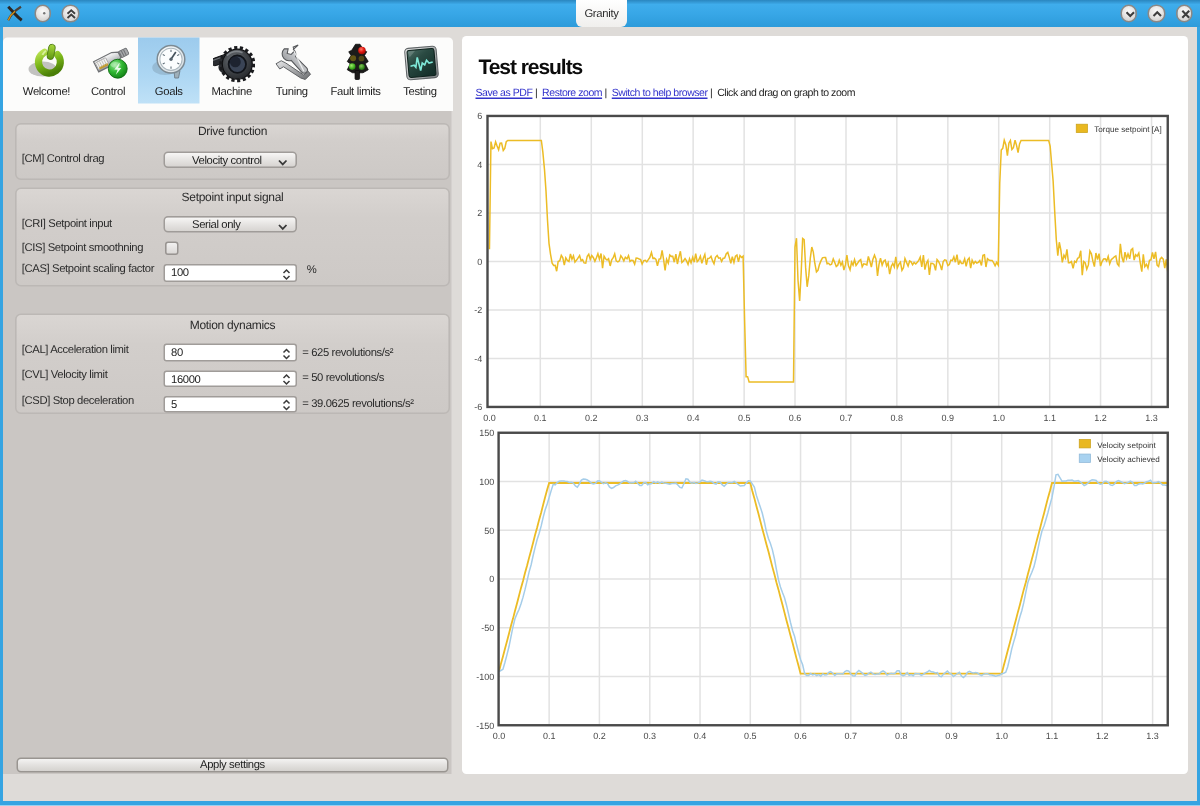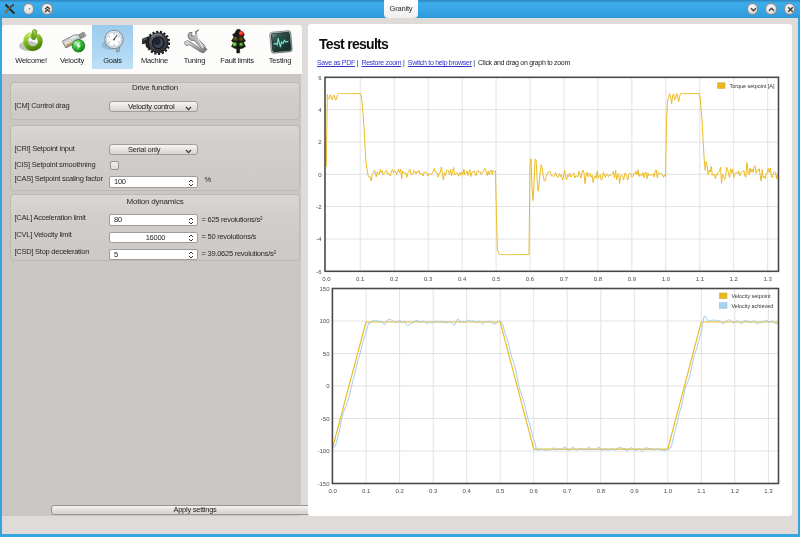--- a/index.html
+++ b/index.html
@@ -47,21 +47,21 @@
 .spin { position:absolute; left:98px; width:89px; height:11.5px; background:#ffffff;
   border:1px solid #a09c99; border-radius:2px; font-size:7.5px; color:#1d1d1d;
   padding-left:4px; line-height:10px; }
 .spin svg { position:absolute; right:3px; top:1.8px; }
 .unit { position:absolute; font-size:7.5px; color:#2b2b2b; white-space:nowrap; }
 .checkbox { position:absolute; left:98.5px; width:9px; height:9px;
   background:linear-gradient(180deg,#f2f1f0,#dbd8d6); border:1px solid #989491; border-radius:2px; }
 #applybtn { position:absolute; left:9px; top:431px; width:288px; height:9.5px;
   background:linear-gradient(180deg,#f4f3f2 0,#e3e1df 50%,#d5d2cf 100%);
   border:1px solid #999591; border-radius:3px; text-align:center;
-  font-size:7.5px; color:#1d1d1d; line-height:8.5px;margin-left:40px; }
+  font-size:7.5px; color:#1d1d1d; line-height:8.5px; }
 
 
 #rightpanel { left:306px; top:6px; width:484px; height:492px; background:#ffffff; border-radius:3px; }
 #h1 { position:absolute; left:11px; top:12px; font-size:14px; font-weight:bold;
   letter-spacing:-0.7px; color:#0c0c0c; }
 #links { position:absolute; left:9px; top:35px; font-size:7px; letter-spacing:-0.3px; color:#1d1d1d; }
 #links a { color:#3333cc; text-decoration:underline; }
 
 
 #status { font-size:8px; letter-spacing:-0.2px; color:#1d1d1d; }
@@ -150,21 +150,21 @@
             <path d="M22.2 10.5 v3.2 M23.8 10.2 v4 M25.4 10.2 v4" stroke="#717376" stroke-width="0.7"></path>
             <path d="M4 8.2 h13.5 l4 1.8 v4 l-4 1.8 H4 Z" fill="url(#cg)" stroke="#6f7174" stroke-width="0.8"></path>
             <rect x="4.6" y="9.4" width="7.8" height="5.2" rx="0.6" fill="#f2f1ef" stroke="#9a9b9d" stroke-width="0.5"></rect>
             <path d="M5.4 14 h6.4" stroke="#c49a28" stroke-width="1.6"></path>
             <path d="M6 9.8 v4 M7.6 9.8 v4 M9.2 9.8 v4 M10.8 9.8 v4" stroke="#b5b3ae" stroke-width="0.5"></path>
           </g>
           <circle cx="19.5" cy="17.8" r="6.3" fill="url(#gg)" stroke="#0c6b10" stroke-width="0.6"></circle>
           <path d="M20.9 13.7 L17.2 18.3 L19.4 18.5 L18.2 21.9 L21.9 17.3 L19.7 17.1 Z" fill="#eafaea"></path>
           <ellipse cx="18" cy="15.2" rx="3.4" ry="1.9" fill="#ffffff" opacity="0.3"></ellipse>
         </svg>
-        <div class="lab">Velocity</div>
+        <div class="lab">Control</div>
     </div>
     <div class="tbi" style="left:90px; width:41px;">
       <svg width="28" height="28" viewBox="0 0 28 28">
           <defs>
             <radialGradient id="mg" cx="0.35" cy="0.3" r="0.9">
               <stop offset="0" stop-color="#ffffff"></stop>
               <stop offset="0.75" stop-color="#dde4e8"></stop>
               <stop offset="1" stop-color="#9fabb4"></stop>
             </radialGradient>
           </defs>
@@ -282,47 +282,48 @@
     <div class="group" style="top:8px; height:38px;">
       <div class="gtitle">Drive function</div>
       <div class="flabel" style="top:17.5px;">[CM] Control drag</div>
       <div class="combo" style="top:18px;">Velocity control
         <svg width="7" height="5" viewBox="0 0 7 5">
             <path d="M1 1 L3.5 3.6 L6 1" stroke="#3a3a3a" stroke-width="1.2" fill="none"></path>
           </svg>
       </div>
     </div>
     <div class="group" style="top:50.5px; height:66px;">
+      <div class="gtitle" style="top:1px;">Setpoint input signal</div>
       <div class="flabel" style="top:18px;">[CRI] Setpoint input</div>
       <div class="combo" style="top:18.5px;">Serial only
         <svg width="7" height="5" viewBox="0 0 7 5">
             <path d="M1 1 L3.5 3.6 L6 1" stroke="#3a3a3a" stroke-width="1.2" fill="none"></path>
           </svg>
       </div>
       <div class="flabel" style="top:34px;">[CIS] Setpoint smoothning</div>
       <div class="checkbox" style="top:35px;"></div>
       <div class="flabel" style="top:48.5px;">[CAS] Setpoint scaling factor</div>
       <div class="spin" style="top:50.5px;">100
         <svg width="6" height="8" viewBox="0 0 6 8">
             <path d="M1 3 L3 1 L5 3 M1 5 L3 7 L5 5" stroke="#3a3a3a" stroke-width="1" fill="none"></path>
           </svg>
       </div>
       <div class="unit" style="left:193.5px; top:49px;">%</div>
     </div>
-    <div class="group" style="top:120px; height:67px;">
+    <div class="group" style="top:135px; height:67px;">
       <div class="gtitle" style="top:2px;">Motion dynamics</div>
       <div class="flabel" style="top:17.5px;">[CAL] Acceleration limit</div>
       <div class="spin" style="top:19px;">80
         <svg width="6" height="8" viewBox="0 0 6 8">
             <path d="M1 3 L3 1 L5 3 M1 5 L3 7 L5 5" stroke="#3a3a3a" stroke-width="1" fill="none"></path>
           </svg>
       </div>
       <div class="unit" style="left:190.5px; top:19.5px;">= 625 revolutions/s²</div>
       <div class="flabel" style="top:35px;">[CVL] Velocity limit</div>
-      <div class="spin" style="top:36.5px;text-align:center;">16000
+      <div class="spin" style="top:36.5px;">16000
         <svg width="6" height="8" viewBox="0 0 6 8">
             <path d="M1 3 L3 1 L5 3 M1 5 L3 7 L5 5" stroke="#3a3a3a" stroke-width="1" fill="none"></path>
           </svg>
       </div>
       <div class="unit" style="left:190.5px; top:37px;">= 50 revolutions/s</div>
       <div class="flabel" style="top:52px;">[CSD] Stop deceleration</div>
       <div class="spin" style="top:53.5px;">5
         <svg width="6" height="8" viewBox="0 0 6 8">
             <path d="M1 3 L3 1 L5 3 M1 5 L3 7 L5 5" stroke="#3a3a3a" stroke-width="1" fill="none"></path>
           </svg>

